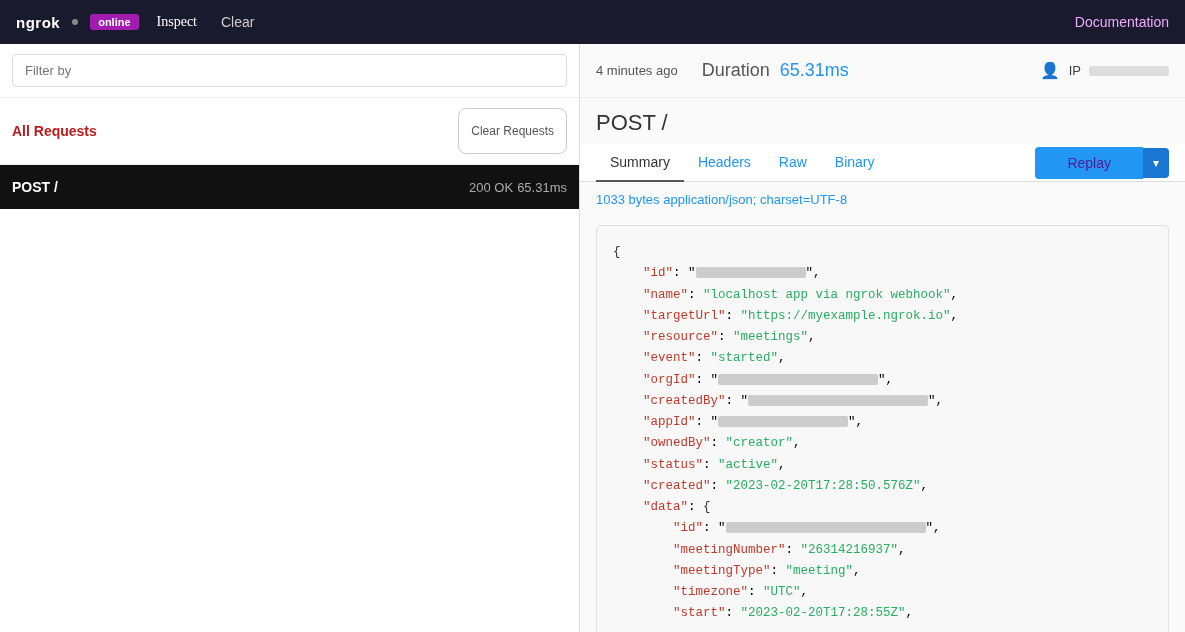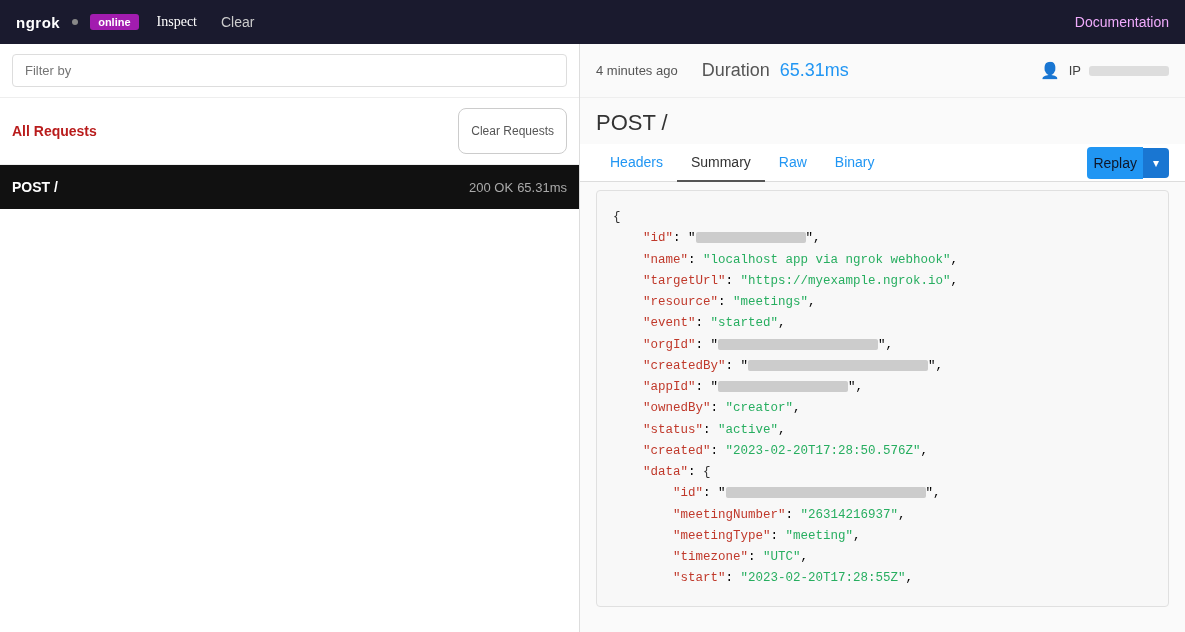--- a/index.html
+++ b/index.html
@@ -207,25 +207,25 @@
       border-bottom: 2px solid #555;
     }
     .tab-item.blue { color: #2196f3; }
     .replay-btn-group {
       margin-left: auto;
       display: flex;
       align-items: center;
     }
     .replay-btn {
       background: #2196f3;
-      color: #0f172a;
+      color: #4c1d95;
       border: none;
       font-size: 14px;
       font-weight: 500;
-      padding: 8px 6px;
+      padding: 8px 32px;
       cursor: pointer;
       border-radius: 4px 0 0 4px;
     }
     .replay-dropdown {
       background: #1976d2;
       color: #fff;
       border: none;
       padding: 8px 10px;
       cursor: pointer;
       border-radius: 0 4px 4px 0;
@@ -303,30 +303,31 @@
         <div class="meta-ip-section">
           <span class="user-icon">👤</span>
           <span class="meta-ip-label">IP</span>
           <div class="meta-ip-bar"></div>
         </div>
       </div>
 
       <div class="request-title">POST /</div>
 
       <div class="tabs-bar">
+        <div class="tab-item active">Summary</div>
         <div class="tab-item blue">Headers</div>
-        <div class="tab-item active">Summary</div>
         <div class="tab-item blue">Raw</div>
         <div class="tab-item blue">Binary</div>
         <div class="replay-btn-group">
           <button class="replay-btn">Replay</button>
           <button class="replay-dropdown">▾</button>
         </div>
       </div>
 
+      <div class="content-type">1033 bytes application/json; charset=UTF-8</div>
 
       <div class="json-viewer">
         <span class="json-brace">{</span><br>
         &nbsp;&nbsp;&nbsp;&nbsp;<span class="json-key">"id"</span>: "<span class="json-redacted" style="width:110px"></span>",<br>
         &nbsp;&nbsp;&nbsp;&nbsp;<span class="json-key">"name"</span>: <span class="json-string">"localhost app via ngrok webhook"</span>,<br>
         &nbsp;&nbsp;&nbsp;&nbsp;<span class="json-key">"targetUrl"</span>: <span class="json-string">"https://myexample.ngrok.io"</span>,<br>
         &nbsp;&nbsp;&nbsp;&nbsp;<span class="json-key">"resource"</span>: <span class="json-string">"meetings"</span>,<br>
         &nbsp;&nbsp;&nbsp;&nbsp;<span class="json-key">"event"</span>: <span class="json-string">"started"</span>,<br>
         &nbsp;&nbsp;&nbsp;&nbsp;<span class="json-key">"orgId"</span>: "<span class="json-redacted" style="width:160px"></span>",<br>
         &nbsp;&nbsp;&nbsp;&nbsp;<span class="json-key">"createdBy"</span>: "<span class="json-redacted" style="width:180px"></span>",<br>

